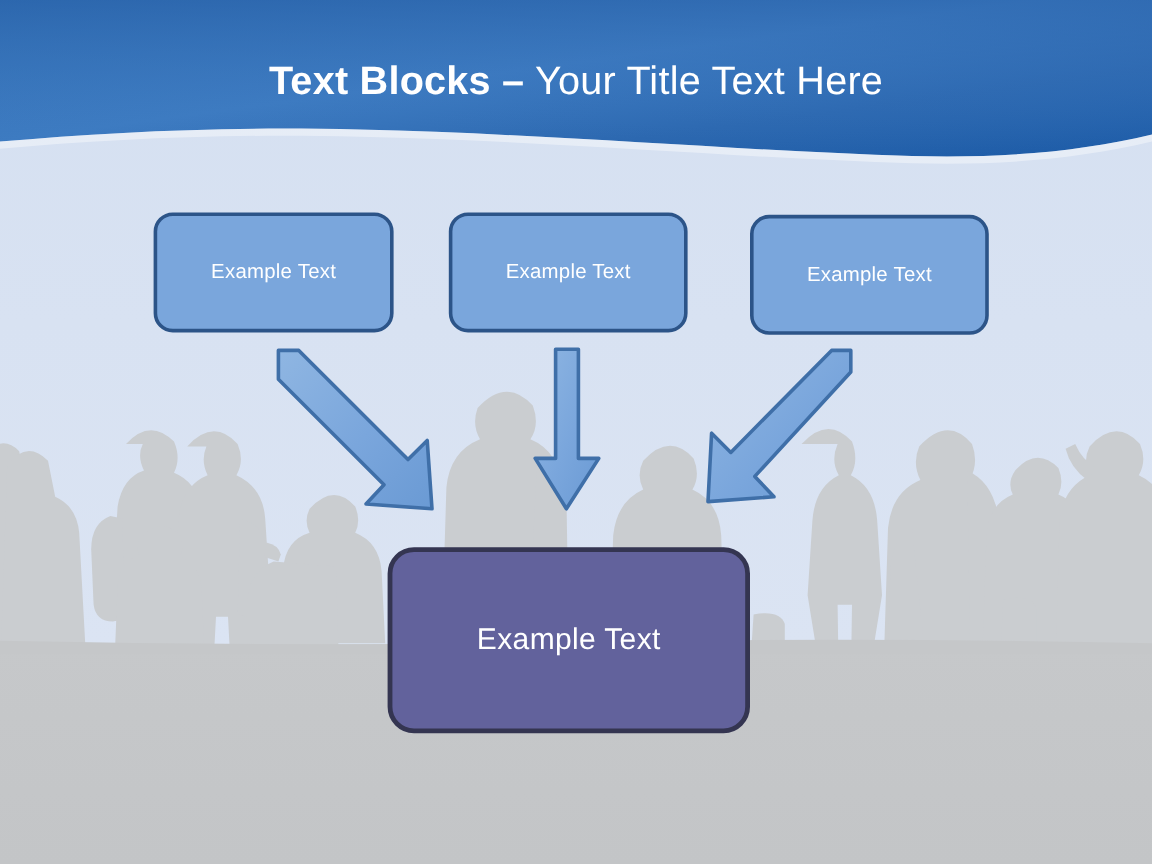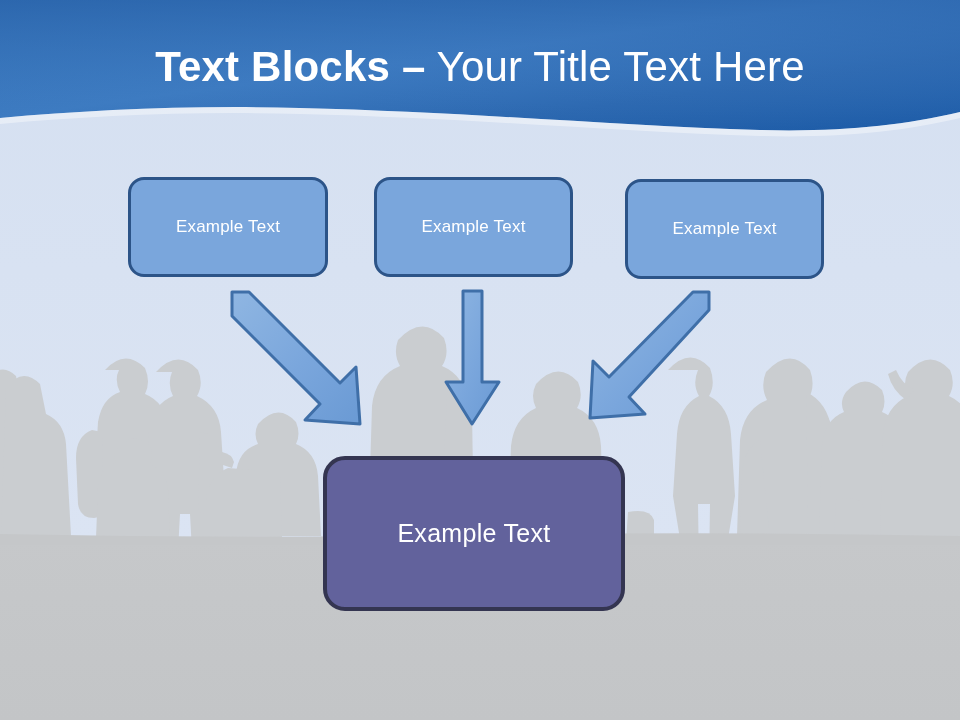--- a/index.html
+++ b/index.html
@@ -35,21 +35,21 @@
   }
 
   
   #title {
     position: absolute;
     left: 0;
     top: 47px;
     width: 960px;
     text-align: center;
     color: #ffffff;
-    font-size: 42px;
+    font-size: 33px;
     line-height: 40px;
     letter-spacing: 0.2px;
     white-space: nowrap;
   }
   #title .t-strong { font-weight: bold; }
   #title .t-light  { font-weight: normal; }
 
   
   .top-box {
     position: absolute;

